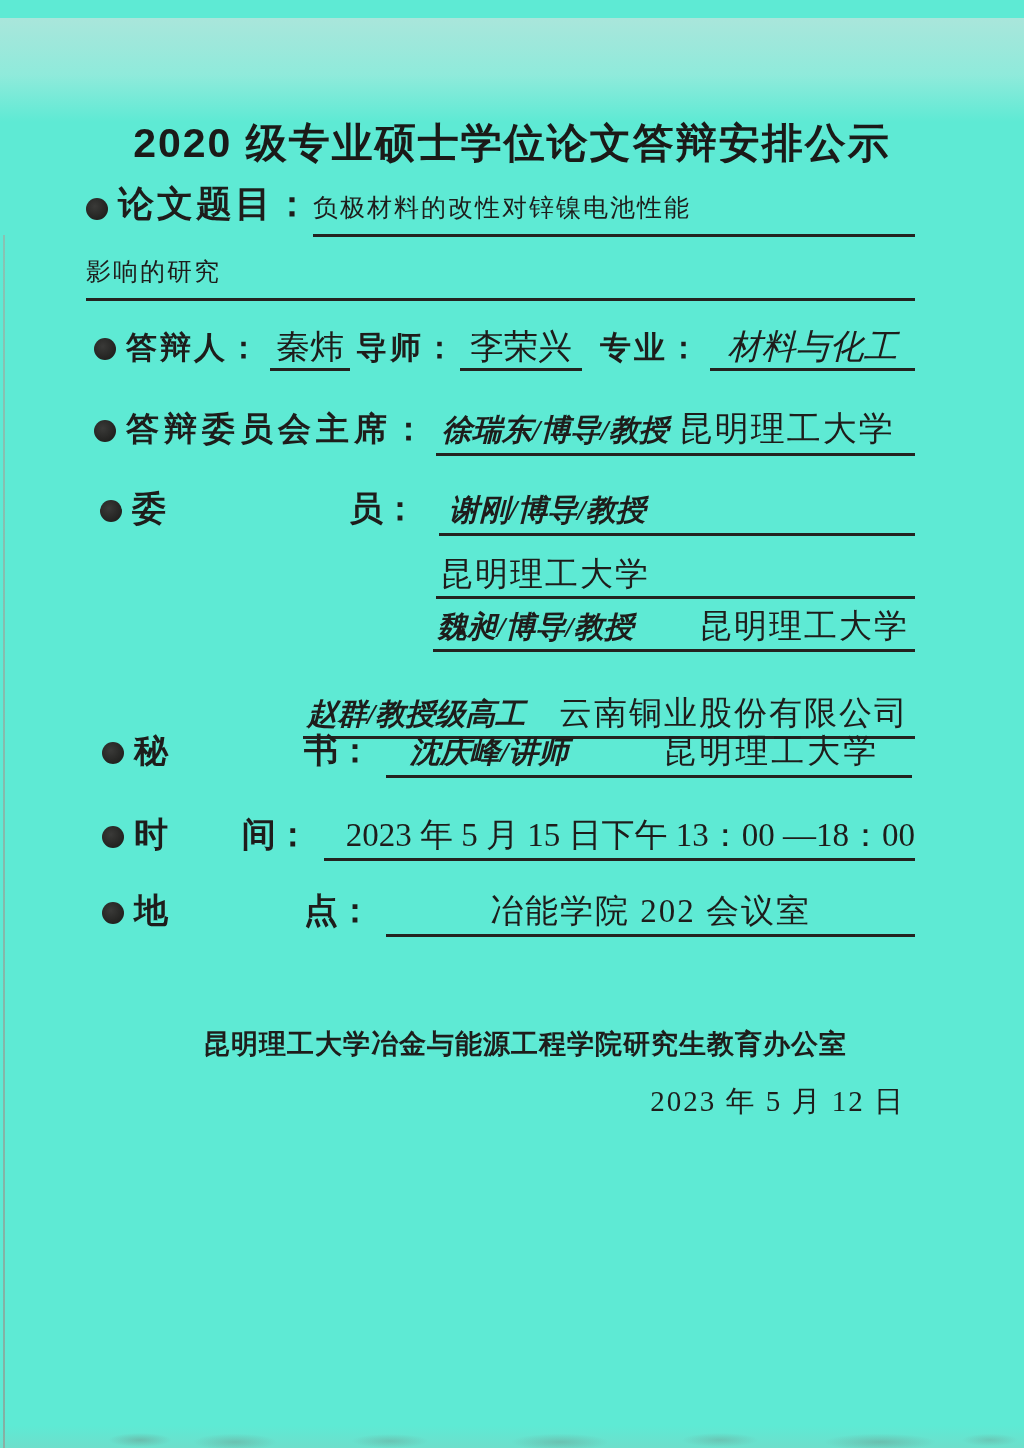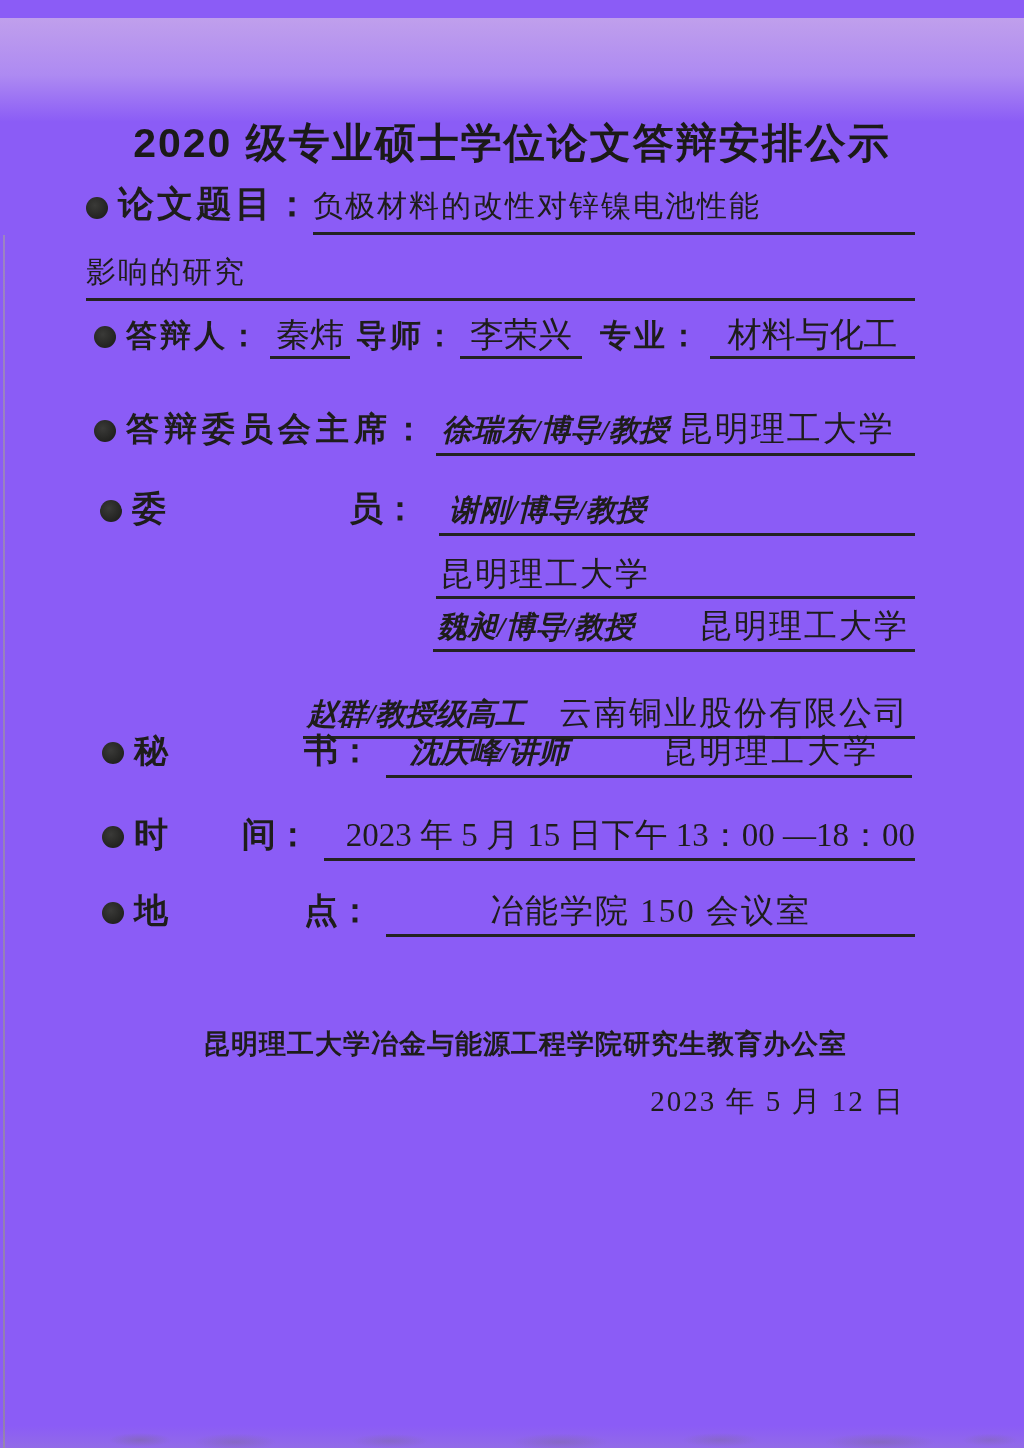--- a/index.html
+++ b/index.html
@@ -2,21 +2,21 @@
 <html lang="zh"><head>
 <meta charset="utf-8">
 <style>
   * { margin:0; padding:0; box-sizing:border-box; }
   html,body { background:#ffffff; }
   body { font-family:"Liberation Serif", serif; color:#1e1d1b; }
 
   .page {
     position:relative;
     width:1024px; height:1448px;
-    background:#8b5cf6;
+    background:#5eead4;
     overflow:hidden;
   }
 
   
   .tint-top {
     position:absolute; left:0; top:18px; width:100%; height:104px;
     background:linear-gradient(180deg, rgba(244,226,226,0.50) 0%, rgba(246,235,233,0.32) 55%, rgba(248,242,240,0) 100%);
     pointer-events:none;
   }
   .edge-line {
@@ -57,33 +57,33 @@
     position:absolute; top:116px; left:0; width:100%;
     text-align:center;
     font-family:"Liberation Sans", sans-serif;
     font-weight:800; font-size:41px; letter-spacing:2px;
     color:#1b1a18;
   }
 
   
   .thesis-row { top:180px; left:86px; right:109px; }
   .thesis-label { font-size:36px; letter-spacing:3px; white-space:nowrap; }
-  .thesis-value { font-size:30px; letter-spacing:2px; line-height:52px; }
+  .thesis-value { font-size:25px; letter-spacing:2px; line-height:52px; }
   .thesis-row .thesis-value { flex:1; white-space:nowrap; }
   .thesis-row2 { top:246px; left:86px; right:109px; line-height:52px; }
 
   
-  .candidate-row { top:314px; left:94px; right:109px; }
+  .candidate-row { top:326px; left:94px; right:109px; }
   .cand-label { font-size:31px; letter-spacing:3px; white-space:nowrap; }
   .cand-value { font-size:34px; line-height:42px; white-space:nowrap; }
   .cand-name    { margin-left:8px; padding:0 6px; }
   .cand-advisor { margin-left:2px; padding:0 10px; }
   .cand-advisor-label { margin-left:6px; }
   .cand-major-label   { margin-left:18px; }
-  .cand-major { flex:1; margin-left:8px; text-align:center; }
+  .cand-major { flex:1; margin-left:8px; text-align:center;font-style:italic; }
 
   
   .chair-row { top:406px; left:94px; right:109px; }
   .chair-label { font-size:33px; letter-spacing:5px; white-space:nowrap; }
   .chair-value { flex:1; display:flex; align-items:baseline; margin-left:6px; padding-left:6px; line-height:46px; white-space:nowrap; }
   .chair-name { font-size:30px; }
   .chair-affil { font-size:34px; letter-spacing:2px; margin-left:10px; }
 
   
   .members-row { top:486px; left:100px; right:109px; }
@@ -203,19 +203,19 @@
     </span>
     <span class="song time-value ul">2023 年 5 月 15 日下午 13：00 —18：00</span>
   </div>
 
   <div class="row location-row">
     <span class="bullet"></span>
     <span class="kai split-label">
       <span>地</span>
       <span>点：</span>
     </span>
-    <span class="song location-value ul">冶能学院 150 会议室</span>
+    <span class="song location-value ul">冶能学院 202 会议室</span>
   </div>
 
   <div class="kai footer-org">昆明理工大学冶金与能源工程学院研究生教育办公室</div>
   <div class="song footer-date">2023 年 5 月 12 日</div>
 
 </div>
 
 </body></html>

